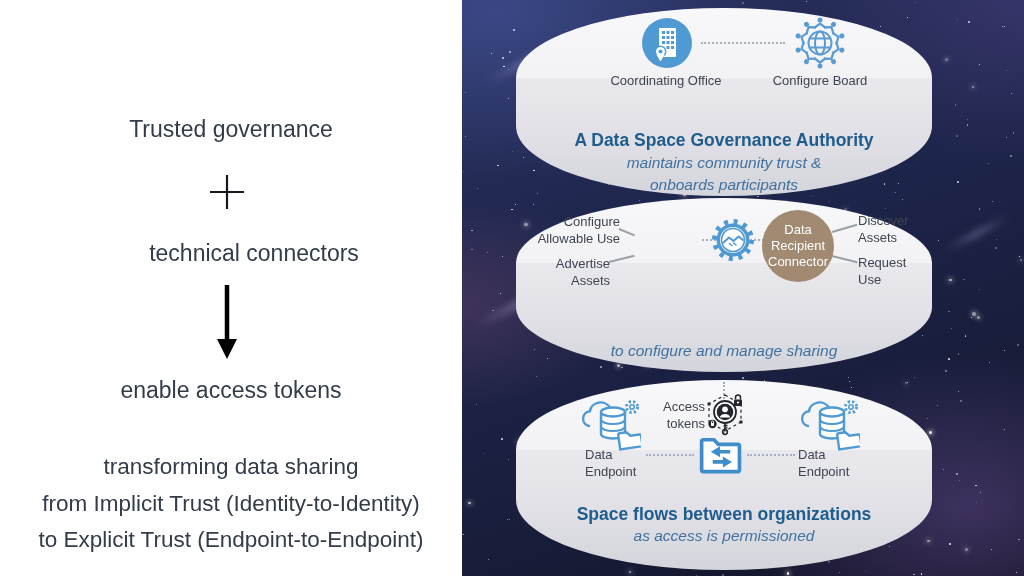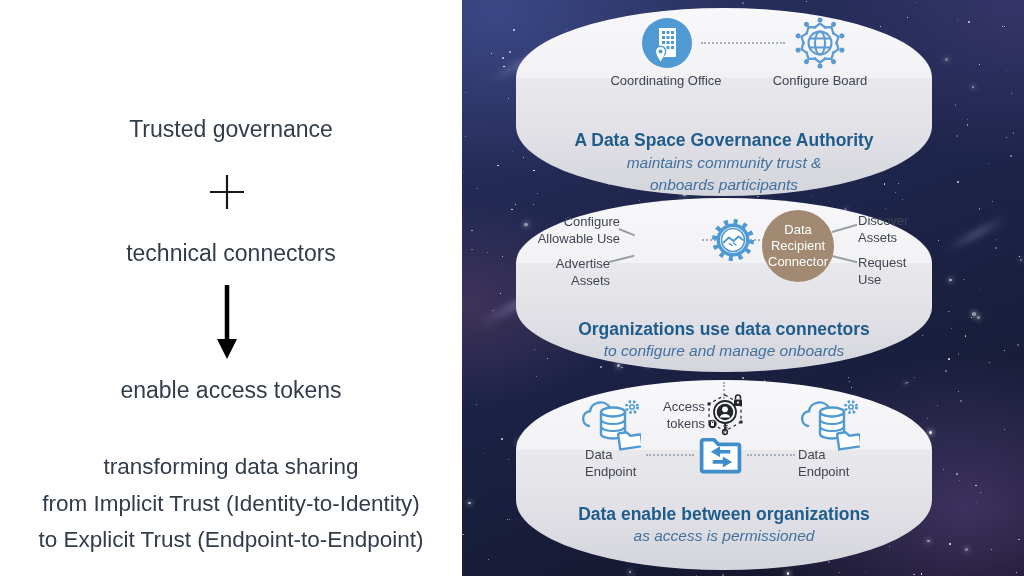--- a/index.html
+++ b/index.html
@@ -2,21 +2,21 @@
 <html><head>
 <meta charset="utf-8">
 <style>
   html,body{margin:0;padding:0;background:#777;}
   .canvas{position:relative;width:1024px;height:576px;overflow:hidden;background:#ffffff;
           font-family:"Liberation Sans",sans-serif;}
   
   .left-panel{position:absolute;left:0;top:0;width:462px;height:576px;background:#ffffff;}
   .lp-line{position:absolute;left:0;width:462px;text-align:center;color:#333c49;font-size:23px;}
   .lp1{top:116px;}
-  .lp2{top:240px;}
+  .lp2{top:240px;margin-left:23px;}
   .lp3{top:377px;}
   .lp-par{position:absolute;left:0;top:449px;width:462px;text-align:center;color:#333c49;
           font-size:22.5px;line-height:36.5px;}
   .plus-svg{position:absolute;left:208px;top:173px;}
   .arrow-svg{position:absolute;left:213px;top:283px;}
   
   .right-panel{position:absolute;left:462px;top:0;width:562px;height:576px;
     background:
       radial-gradient(ellipse 320px 220px at 90% 88%, rgba(120,90,165,0.40), transparent 70%),
       radial-gradient(ellipse 240px 150px at 0% 53%, rgba(150,85,125,0.28), transparent 70%),
@@ -541,22 +541,21 @@
         <circle cx="23" cy="23" r="11.5" fill="none" stroke="#4f9ad2" stroke-width="1.6"></circle>
         <path d="M13.5,25.5 L19,20.5 L23.5,24 L28.5,19.5 L33,23" fill="none" stroke="#4f9ad2" stroke-width="2" stroke-linecap="round" stroke-linejoin="round"></path>
         <path d="M19.5,26.5 l2.5,2 M23.5,26 l2.5,2" fill="none" stroke="#4f9ad2" stroke-width="1.6" stroke-linecap="round"></path>
       </svg>
 
       <div class="conn-circle" style="left:246px;top:12px;">Data Recipient Connector</div>
 
       <div class="d-label" style="left:342px;top:14px;width:80px;">Discover Assets</div>
       <div class="d-label" style="left:342px;top:56px;width:70px;">Request Use</div>
 
-      <div class="d-title" style="top:121px;">Organizations use data connectors</div>
-      <div class="d-sub" style="top:144px;">to configure and manage onboards</div>
+      <div class="d-sub" style="top:144px;">to configure and manage sharing</div>
     </div>
 
     <div class="disc disc3">
       <div class="disc-top"></div>
       <div class="disc-body"></div>
 
       <div class="dotline-v" style="left:207px;top:2px;height:52px;"></div>
       <div class="dotline" style="left:130px;top:74px;width:48px;"></div>
       <div class="dotline" style="left:231px;top:74px;width:48px;"></div>
 
@@ -601,17 +600,17 @@
         <path d="M12,30 a7.5,7.5 0 0 1 1,-14.8 a10.5,9.5 0 0 1 20,-3.2 a7,7 0 0 1 6,8" fill="none" stroke="#4f9ad2" stroke-width="2.4" stroke-linecap="round"></path>
         <path d="M24,16 V38 a12,4.5 0 0 0 24,0 V16" fill="#fff" stroke="#4f9ad2" stroke-width="2.4"></path>
         <ellipse cx="36" cy="16" rx="12" ry="4.5" fill="#fff" stroke="#4f9ad2" stroke-width="2.4"></ellipse>
         <path d="M24,23.5 a12,4.5 0 0 0 24,0 M24,30.5 a12,4.5 0 0 0 24,0" fill="none" stroke="#4f9ad2" stroke-width="2.2"></path>
         <circle cx="55" cy="11" r="5.5" fill="#fff" stroke="#4f9ad2" stroke-width="3" stroke-dasharray="2.2 2.2"></circle>
         <circle cx="55" cy="11" r="2.2" fill="none" stroke="#4f9ad2" stroke-width="1.6"></circle>
         <path d="M42,52 V37.5 a1.5,1.5 0 0 1 1.5,-1.5 h7 l3.5,4 h9 a1.5,1.5 0 0 1 1.5,1.5 V52 z" fill="#fff" stroke="#4f9ad2" stroke-width="2.4" transform="rotate(-8 52 44)"></path>
       </svg>
       <div class="d-label" style="left:282px;top:66px;width:80px;">Data Endpoint</div>
 
-      <div class="d-title" style="top:124px;">Data enable between organizations</div>
+      <div class="d-title" style="top:124px;">Space flows between organizations</div>
       <div class="d-sub" style="top:147px;">as access is permissioned</div>
     </div>
   </div>
 </div>
 
 </body></html>

